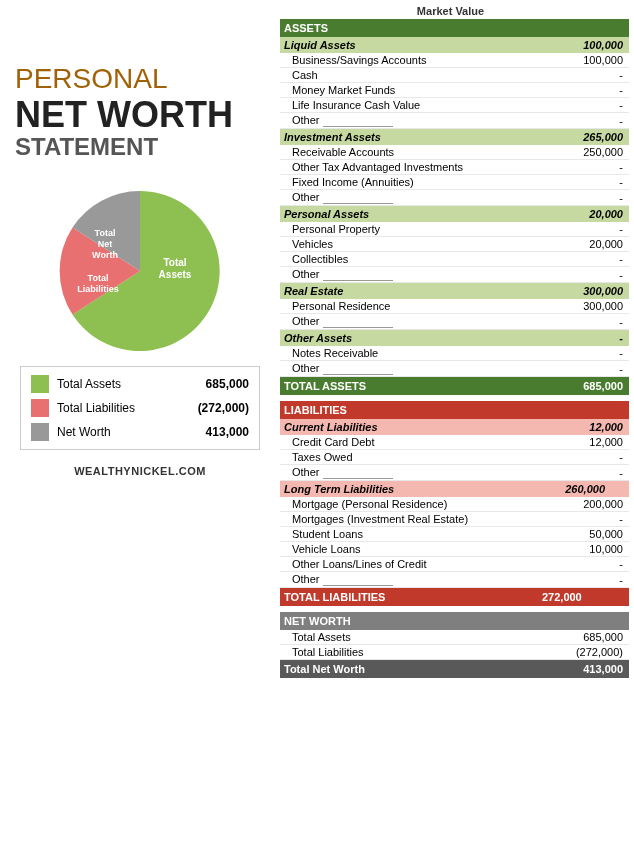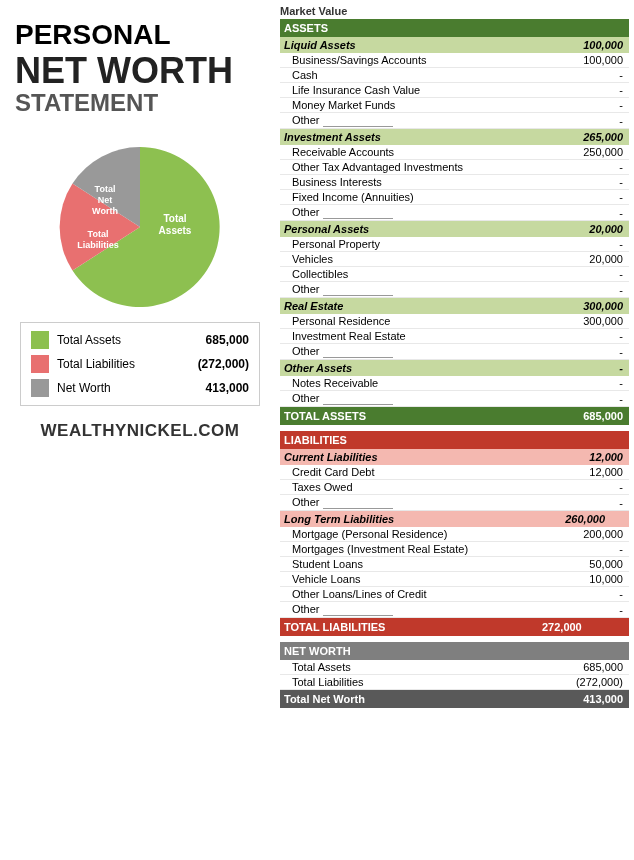--- a/index.html
+++ b/index.html
@@ -18,23 +18,24 @@
       width: 280px;
       min-width: 280px;
       padding: 20px 15px;
       background: #fff;
     }
     .title-block {
       margin-bottom: 15px;
     }
     .title-personal {
       font-size: 28px;
-      font-weight: bold;
-      color: #000000;
+      font-weight: normal;
+      color: #a16207;
       line-height: 1.1;
+      margin-top: 44px;
     }
     .title-networth {
       font-size: 36px;
       font-weight: bold;
       color: #222;
       line-height: 1.1;
     }
     .title-statement {
       font-size: 24px;
       font-weight: bold;
@@ -72,32 +73,32 @@
     }
     .legend-value {
       font-size: 12px;
       font-weight: bold;
       min-width: 60px;
       text-align: right;
     }
     .website {
       text-align: center;
       font-weight: bold;
-      font-size: 17px;
+      font-size: 11px;
       margin-top: 15px;
       color: #333;
       letter-spacing: 0.5px;
     }
     
     .right-panel {
       flex: 1;
       padding: 5px 5px 5px 0;
     }
     .market-value-header {
-      text-align: left;
+      text-align: center;
       font-weight: bold;
       font-size: 11px;
       padding-right: 8px;
       padding-bottom: 2px;
       color: #333;
     }
     table {
       width: 100%;
       border-collapse: collapse;
     }
@@ -282,49 +283,45 @@
       </tr>
       <tr class="data-row">
         <td class="label-cell">Business/Savings Accounts</td>
         <td class="value-cell">100,000</td>
       </tr>
       <tr class="data-row">
         <td class="label-cell">Cash</td>
         <td class="value-cell">-</td>
       </tr>
       <tr class="data-row">
+        <td class="label-cell">Money Market Funds</td>
+        <td class="value-cell">-</td>
+      </tr>
+      <tr class="data-row">
         <td class="label-cell">Life Insurance Cash Value</td>
-        <td class="value-cell">-</td>
-      </tr>
-      <tr class="data-row">
-        <td class="label-cell">Money Market Funds</td>
         <td class="value-cell">-</td>
       </tr>
       <tr class="data-row">
         <td class="label-cell"><span>Other</span> <span class="underline-field">&nbsp;</span></td>
         <td class="value-cell">-</td>
       </tr>
 
       <tr class="subsection-header">
         <td>Investment Assets</td>
         <td class="value-cell" style="font-weight:bold;text-align:right;padding-right:6px;">265,000</td>
       </tr>
       <tr class="data-row">
         <td class="label-cell">Receivable Accounts</td>
         <td class="value-cell">250,000</td>
       </tr>
       <tr class="data-row">
         <td class="label-cell">Other Tax Advantaged Investments</td>
         <td class="value-cell">-</td>
       </tr>
       <tr class="data-row">
-        <td class="label-cell">Business Interests</td>
-        <td class="value-cell">-</td>
-      </tr>
-      <tr class="data-row">
         <td class="label-cell">Fixed Income (Annuities)</td>
         <td class="value-cell">-</td>
       </tr>
       <tr class="data-row">
         <td class="label-cell"><span>Other</span> <span class="underline-field">&nbsp;</span></td>
         <td class="value-cell">-</td>
       </tr>
 
       <tr class="subsection-header">
         <td>Personal Assets</td>
@@ -347,24 +344,20 @@
         <td class="value-cell">-</td>
       </tr>
 
       <tr class="subsection-header">
         <td>Real Estate</td>
         <td class="value-cell" style="font-weight:bold;text-align:right;padding-right:6px;">300,000</td>
       </tr>
       <tr class="data-row">
         <td class="label-cell">Personal Residence</td>
         <td class="value-cell">300,000</td>
-      </tr>
-      <tr class="data-row">
-        <td class="label-cell">Investment Real Estate</td>
-        <td class="value-cell">-</td>
       </tr>
       <tr class="data-row">
         <td class="label-cell"><span>Other</span> <span class="underline-field">&nbsp;</span></td>
         <td class="value-cell">-</td>
       </tr>
 
       <tr class="subsection-header">
         <td>Other Assets</td>
         <td class="value-cell" style="font-weight:bold;text-align:right;padding-right:6px;">-</td>
       </tr>

